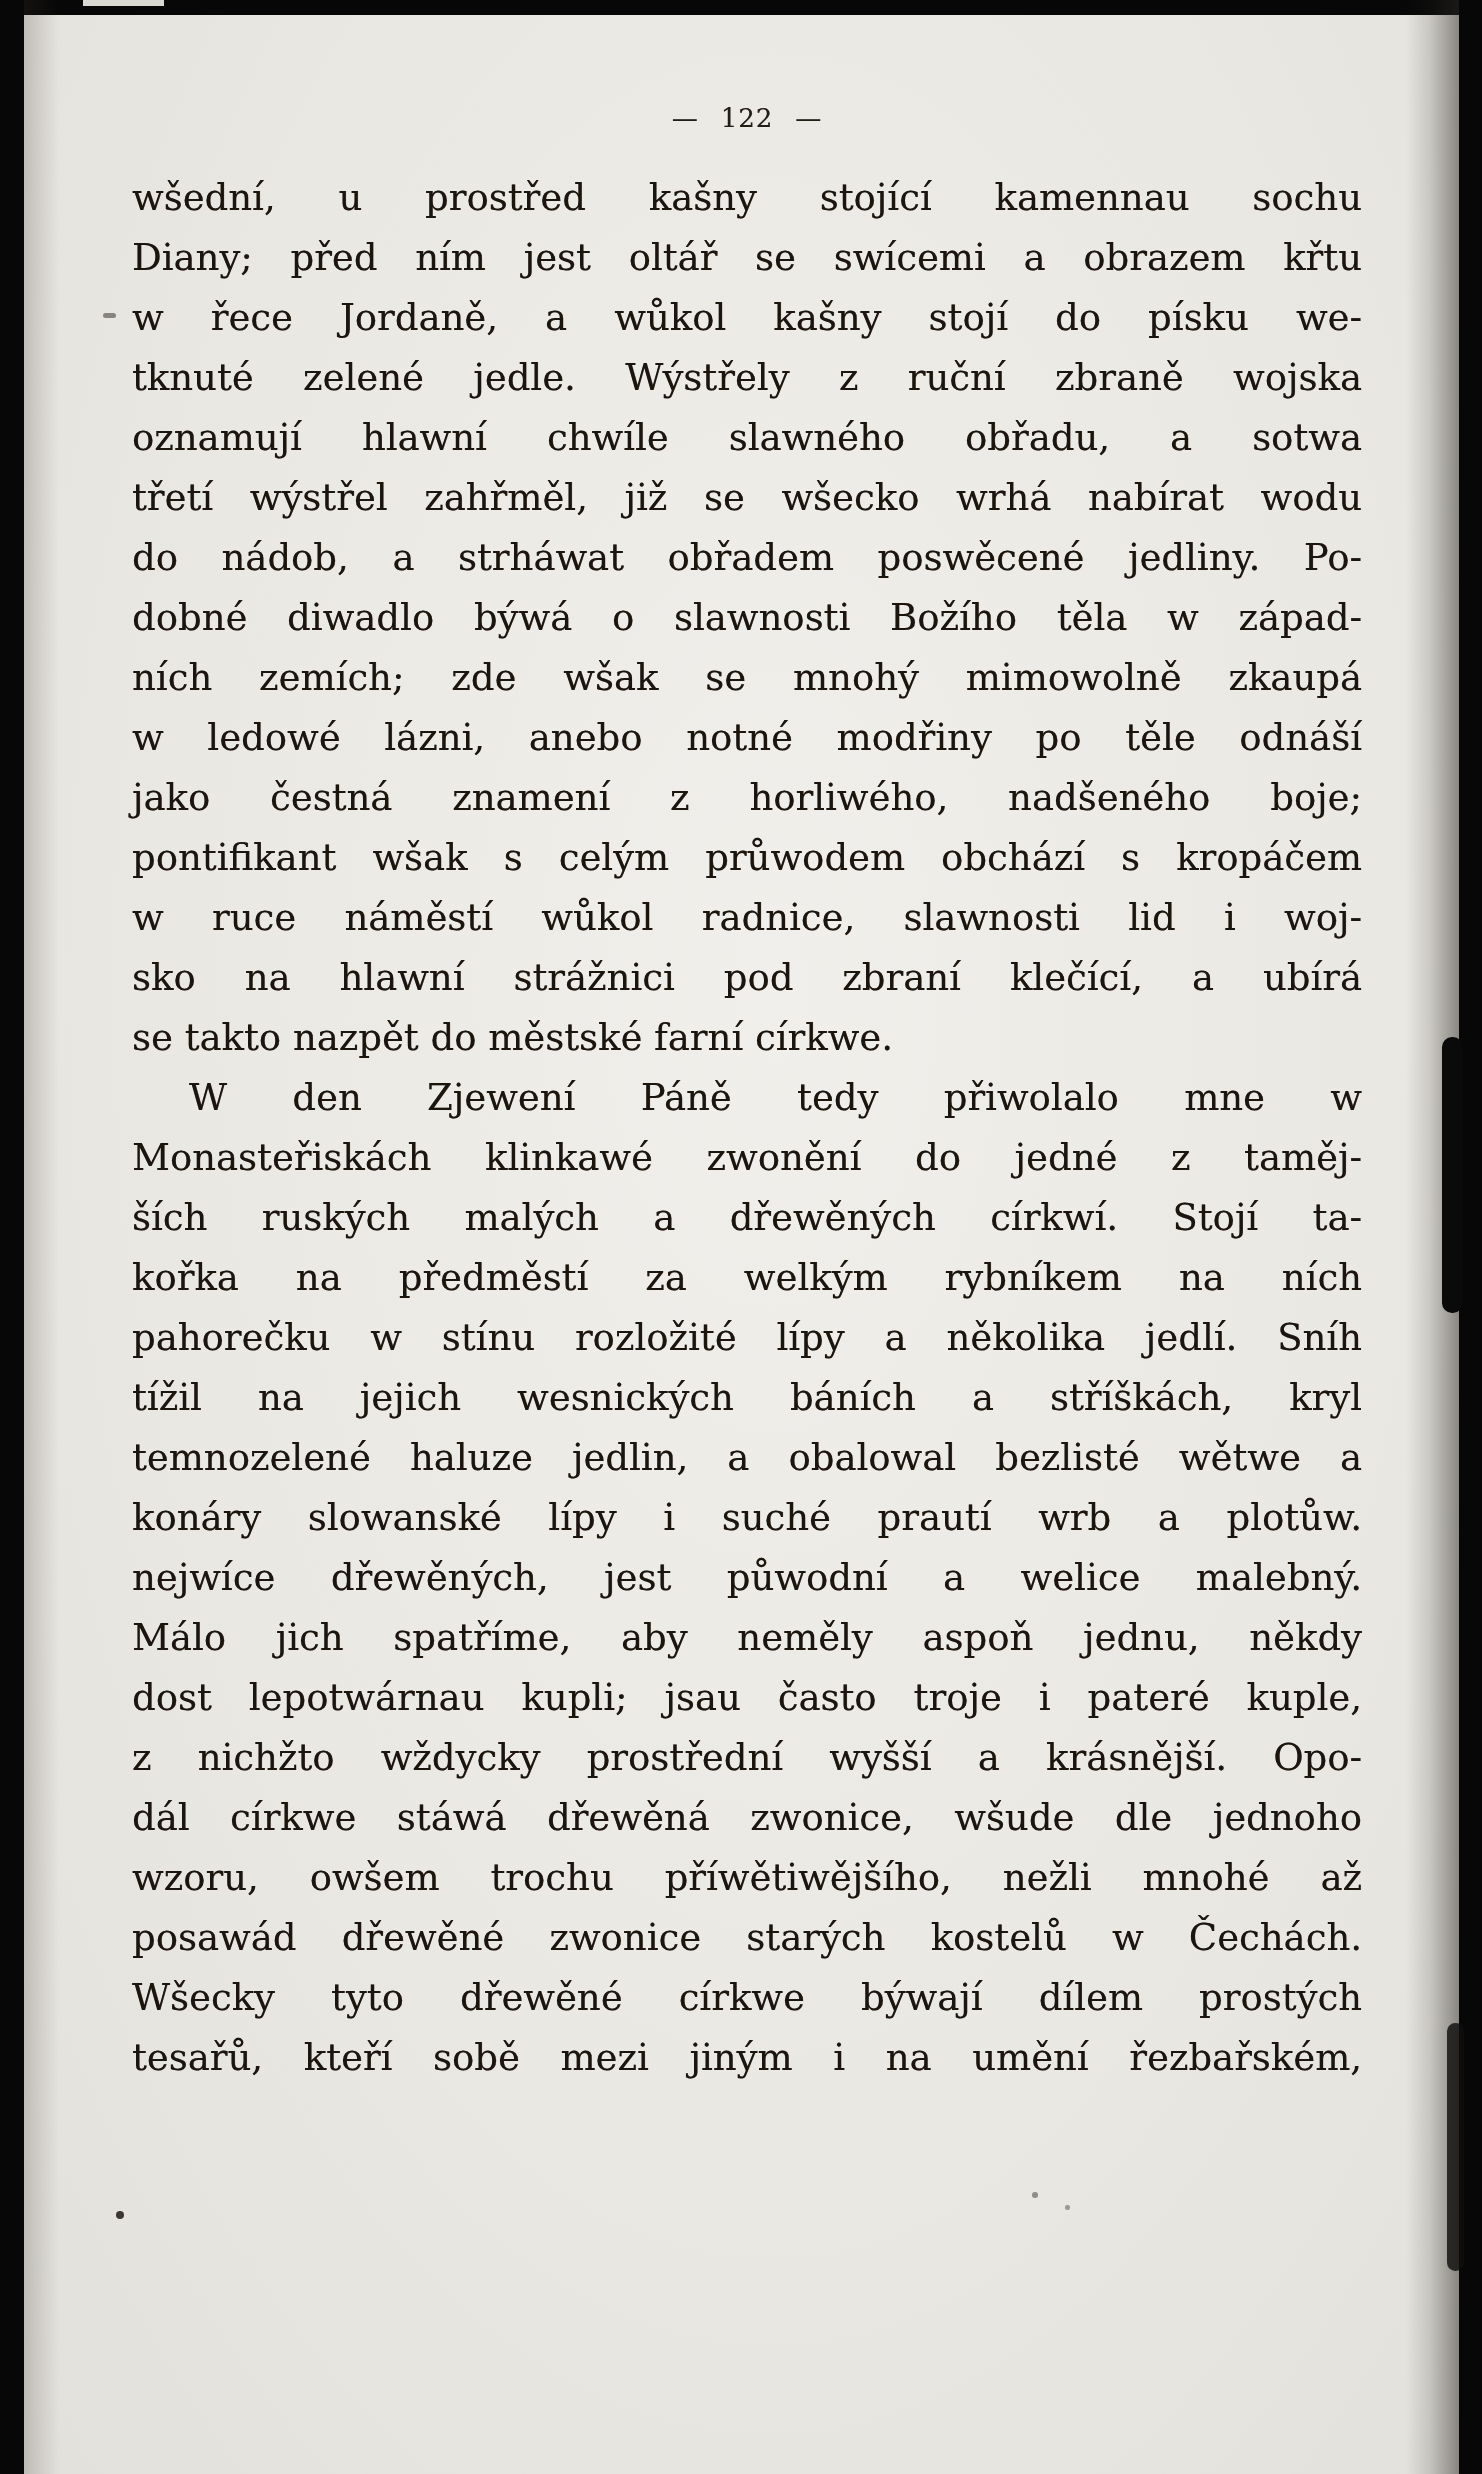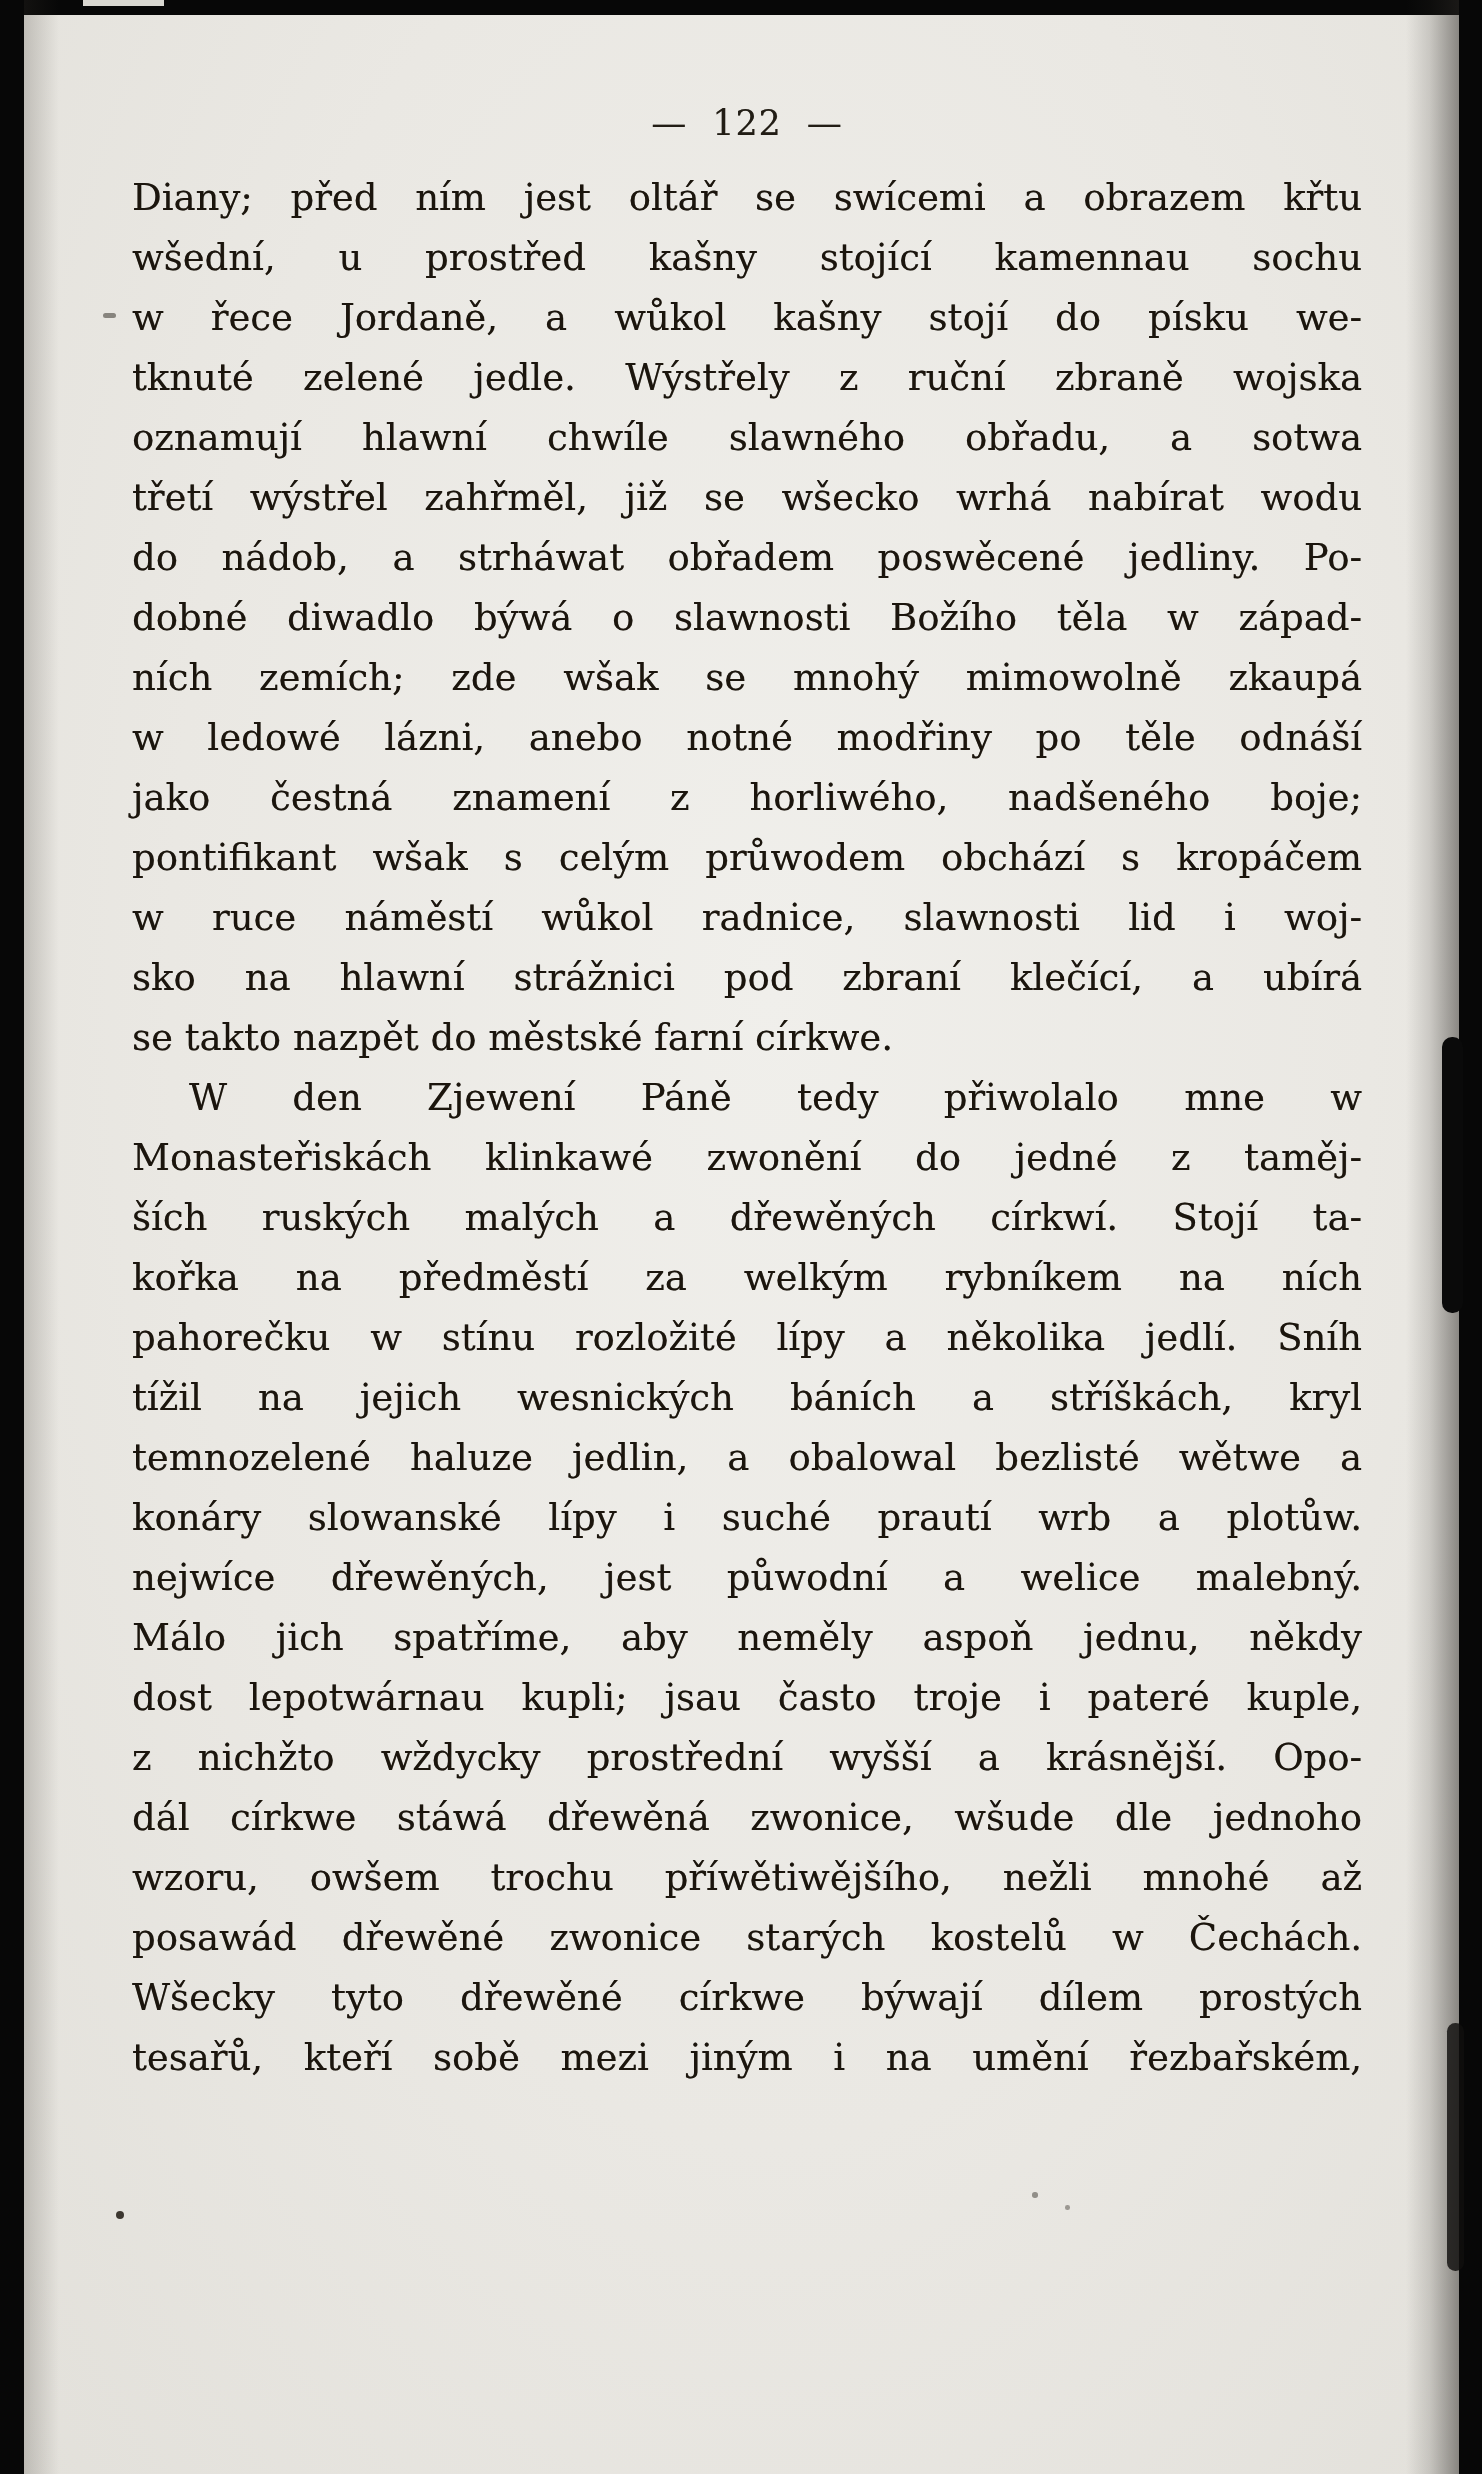--- a/index.html
+++ b/index.html
@@ -82,21 +82,21 @@
     position: absolute; left: 1065px; top: 2205px;
     width: 4.6px; height: 4.6px; border-radius: 50%;
     background: rgba(40,35,28,0.4);
   }
   
   .pagenum {
     position: absolute;
     top: 103px; left: 132px;
     width: 1230px;
     text-align: center;
-    font-size: 35px;
+    font-size: 26px;
     color: #221d15;
     letter-spacing: 0.9px;
     word-spacing: 13px;
     text-shadow: 0.2px 0.3px 0.4px rgba(20,15,5,0.5);
   }
   .text-block {
     position: absolute;
     top: 168px; left: 132px;
     width: 1230px;
     color: #1b150d;
@@ -126,22 +126,22 @@
   <div class="blot2"></div>
   <div class="speck1"></div>
   <div class="speck2"></div>
   <div class="speck3"></div>
   <div class="speck4"></div>
 
   <div class="pagenum">— 122 —</div>
 
   <div class="text-block">
       <div class="paragraph">
+        <div class="line">wšední, u prostřed kašny stojící kamennau sochu</div>
         <div class="line">Diany; před ním jest oltář se swícemi a obrazem křtu</div>
-        <div class="line">wšední, u prostřed kašny stojící kamennau sochu</div>
         <div class="line">w řece Jordaně, a wůkol kašny stojí do písku we-</div>
         <div class="line">tknuté zelené jedle. Wýstřely z ruční zbraně wojska</div>
         <div class="line">oznamují hlawní chwíle slawného obřadu, a sotwa</div>
         <div class="line">třetí wýstřel zahřměl, již se wšecko wrhá nabírat wodu</div>
         <div class="line">do nádob, a strháwat obřadem poswěcené jedliny. Po-</div>
         <div class="line">dobné diwadlo býwá o slawnosti Božího těla w západ-</div>
         <div class="line">ních zemích; zde wšak se mnohý mimowolně zkaupá</div>
         <div class="line">w ledowé lázni, anebo notné modřiny po těle odnáší</div>
         <div class="line">jako čestná znamení z horliwého, nadšeného boje;</div>
         <div class="line">pontifikant wšak s celým průwodem obchází s kropáčem</div>

